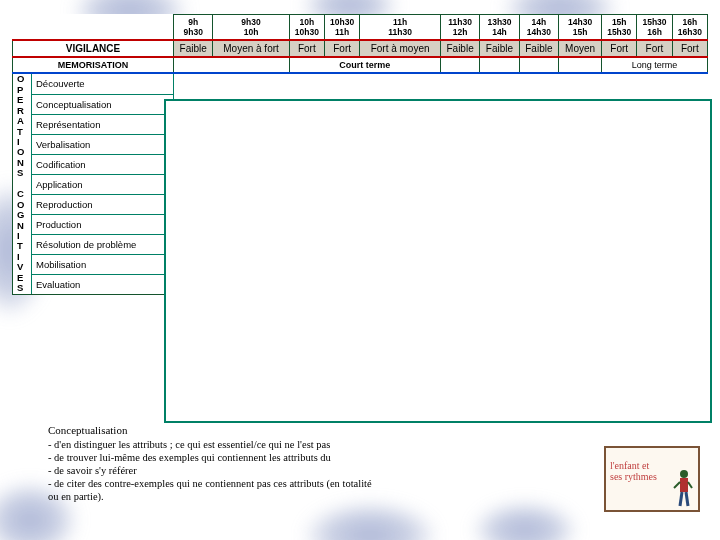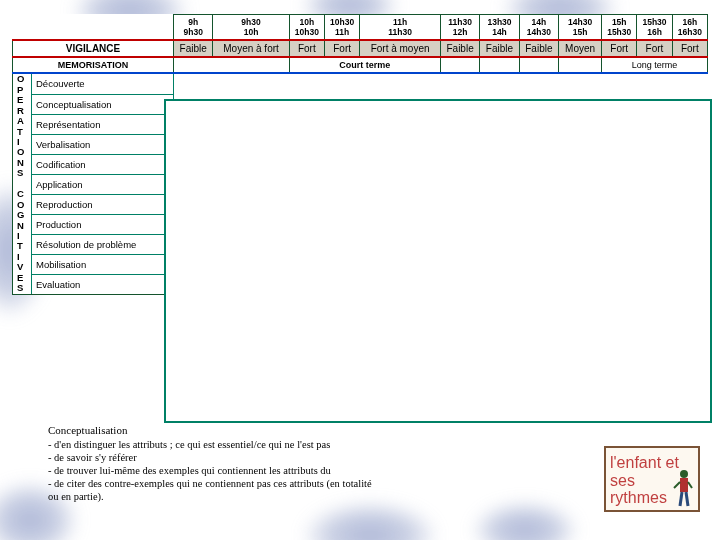--- a/index.html
+++ b/index.html
@@ -13,21 +13,21 @@
 .vig-row td.white{background:#fff}
 .mem-label{font-weight:bold;font-size:9px}
 .vert{width:14px;font-weight:bold;font-size:9px;padding:0;line-height:1.1}
 .vert span{display:block}
 .op-row td{text-align:left;padding-left:4px;font-size:9.5px;border-right:1px solid #008066}
 .op-label{width:136px}
 .overlay{position:absolute;top:99px;left:164px;width:544px;height:320px;background:#fff;border:2px solid #008066}
 .bottom-text{position:absolute;top:424px;left:48px;width:500px;font-size:10.5px;font-family:'Times New Roman',serif;line-height:1.25}
 .bottom-text .ttl{font-size:11px}
 .logo-box{position:absolute;bottom:28px;right:20px;width:92px;height:62px;border:2px solid #7a5336;background:#fdf8f0}
-.logo-text{font-family:Liberation Sans, sans-serif;font-size:16px;color:#c04040;padding:6px 2px 0 4px;line-height:1.1}
+.logo-text{font-family:Liberation Serif, serif;font-size:10px;color:#c04040;padding:12px 2px 0 4px;line-height:1.1}
 .logo-figure{position:absolute;right:4px;bottom:2px;width:26px;height:42px}
 .logo-figure svg{width:100%;height:100%}
 .red-b{border-bottom:2px solid #c00000!important}
 .red-t{border-top:2px solid #c00000!important}
 .blue-b{border-bottom:2px solid #0044cc!important}
 .green-b{border-bottom:1px solid #008066!important}
 </style>
 </head>
 <body>
 
@@ -141,22 +141,22 @@
         </tr>
 </tbody>
     </table>
 </div>
 
 <div class="overlay"></div>
 
 <div class="bottom-text">
   <div class="ttl">Conceptualisation</div>
   <div>-        d'en distinguer les attributs ; ce qui est essentiel/ce qui ne l'est pas</div>
+  <div>-        de trouver lui-même des exemples qui contiennent les attributs du</div>
   <div>-   de savoir s'y référer</div>
-  <div>-        de trouver lui-même des exemples qui contiennent les attributs du</div>
   <div>-   de citer des contre-exemples qui ne contiennent pas ces attributs (en totalité</div>
   <div>ou en partie).</div>
 </div>
 
 <div class="logo-box">
   <div class="logo-text">
     <span>l'enfant et</span><br><span>ses rythmes</span>
   </div>
   <div class="logo-figure">
     <svg viewBox="0 0 26 42">

